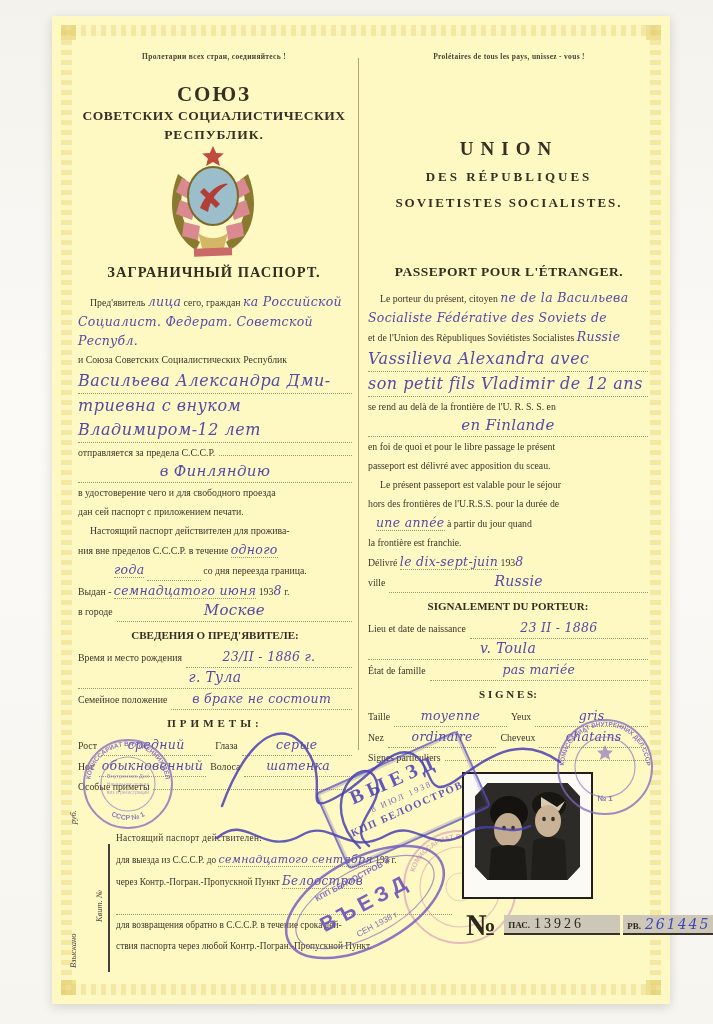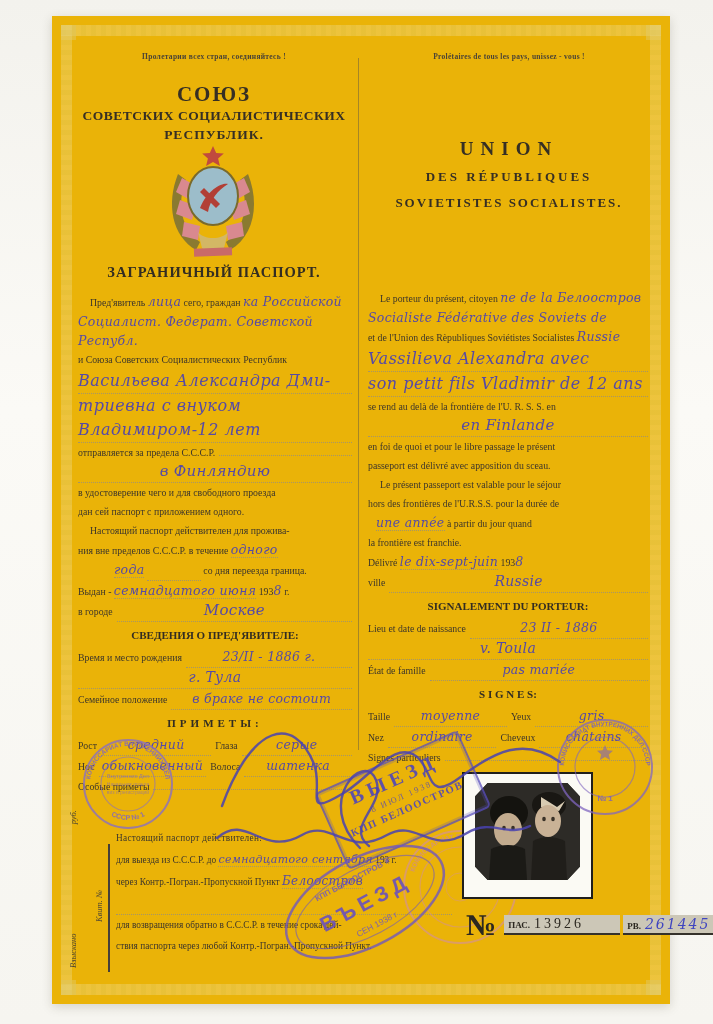--- a/index.html
+++ b/index.html
@@ -3,21 +3,21 @@
 <meta charset="utf-8">
 <style>
   html,body{margin:0;padding:0;}
   body{
     width:713px;height:1024px;position:relative;overflow:hidden;
     background:linear-gradient(180deg,#f3f2ed 0%,#fbfaf6 40%,#f6f5f0 100%);
     font-family:"Liberation Serif",serif;
   }
   .document{
     position:absolute;left:52px;top:16px;width:618px;height:988px;
-    background:#eab308;box-shadow:0 3px 10px rgba(60,55,35,.18);
+    background:#fef9c3;box-shadow:0 3px 10px rgba(60,55,35,.18);
   }
   
   .edge{position:absolute;opacity:.8;}
   .edge.h{left:9px;right:9px;height:11px;background:repeating-linear-gradient(90deg,rgba(231,211,118,.55) 0 5px,rgba(246,238,198,.35) 5px 10px);}
   .edge.v{top:9px;bottom:9px;width:11px;background:repeating-linear-gradient(0deg,rgba(231,211,118,.55) 0 5px,rgba(246,238,198,.35) 5px 10px);}
   .edge.top{top:9px;} .edge.bottom{bottom:9px;} .edge.left{left:9px;} .edge.right{right:9px;}
   .corner{position:absolute;width:15px;height:15px;background:rgba(224,200,100,.5);}
   .corner.tl{left:9px;top:9px;} .corner.tr{right:9px;top:9px;}
   .corner.bl{left:9px;bottom:9px;} .corner.br{right:9px;bottom:9px;}
 
@@ -135,41 +135,42 @@
     <path d="M26 78 l16 4 -2 14 -16-4z" fill="#d9898f"></path>
     <path d="M84 78 l-16 4 2 14 16-4z" fill="#d9898f"></path>
     <ellipse cx="55" cy="52" rx="25" ry="29" fill="#9cbdca" stroke="#7a6a2c" stroke-width="2"></ellipse>
     <path d="M42 64 C50 44 66 38 70 40 C60 46 52 56 50 68 Z" fill="#b23f35"></path>
     <path d="M46 44 l16 16 -4 4 -16-16z" fill="#b23f35"></path>
     <path d="M40 88 C46 96 64 96 70 88 L66 104 C60 110 50 110 44 104 Z" fill="#d3b765"></path>
     <path d="M36 104 h38 v8 h-38z" fill="#c96a68" transform="rotate(-2 55 108)"></path>
   </svg>
 
   <div class="sec-head ru">ЗАГРАНИЧНЫЙ ПАСПОРТ.</div>
+  <div class="sec-head fr">PASSEPORT POUR L'ÉTRANGER.</div>
 
   <div class="body-col ru">
     <p class="ind">
       <span>Пред'явитель</span>
       <span class="hw">лица</span>
       <span>сего, граждан</span>
       <span class="hw">ка Российской</span>
     </p>
     <p class="hw">Социалист. Федерат. Советской Республ.</p>
     <p>и Союза Советских Социалистических Республик</p>
     <p class="hw big nameline dotline">Васильева Александра Дми-</p>
     <p class="hw big nameline dotline">триевна с внуком Владимиром-12 лет</p>
     <p class="frow">
       <span>отправляется за предела С.С.С.Р.</span>
       <span class="fill"></span>
     </p>
     <p class="center dotline">
       <span class="hw" style="font-size:15px">в Финляндию</span>
     </p>
     <p>в удостоверение чего и для свободного проезда</p>
-    <p>дан сей паспорт с приложением одного.</p>
+    <p>дан сей паспорт с приложением печати.</p>
     <p class="ind">Настоящий паспорт действителен для прожива-</p>
     <p>
       <span>ния вне пределов С.С.С.Р. в течение</span>
       <span class="hw dotline">одного</span>
     </p>
     <p style="padding-left:36px">
       <span class="hw dotline">года</span>
       <span class="dotline" style="display:inline-block;width:54px">&nbsp;</span>
       <span>со дня переезда граница.</span>
     </p>
@@ -210,21 +211,21 @@
     </p>
     <p class="frow">
       <span>Особые приметы</span>
       <span class="fill"></span>
     </p>
   </div>
 
   <div class="body-col fr">
     <p class="ind">
       <span>Le porteur du présent, citoyen</span>
-      <span class="hw">ne de la Белоостров</span>
+      <span class="hw">ne de la Васильева</span>
     </p>
     <p class="hw">Socialiste Fédérative des Soviets de</p>
     <p>
       <span>et de l'Union des Rèpubliques Soviétistes Socialistes</span>
       <span class="hw">Russie</span>
     </p>
     <p class="hw big nameline dotline" style="text-align:left">Vassilieva Alexandra avec</p>
     <p class="hw big nameline dotline">son petit fils Vladimir de 12 ans</p>
     <p>se rend au delà de la frontière de l'U. R. S. S. en</p>
     <p class="center dotline">

